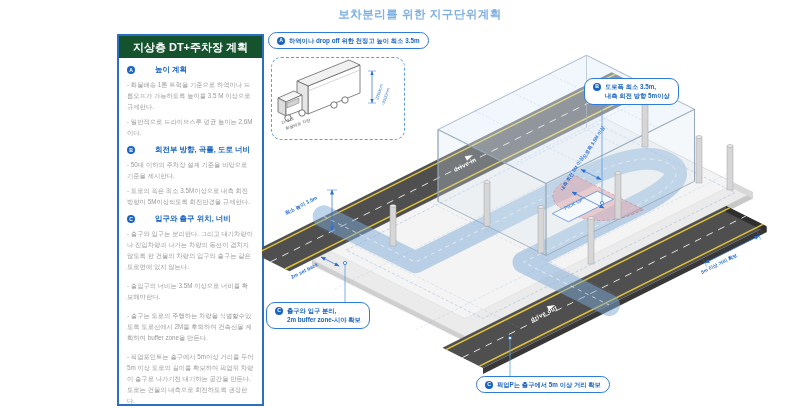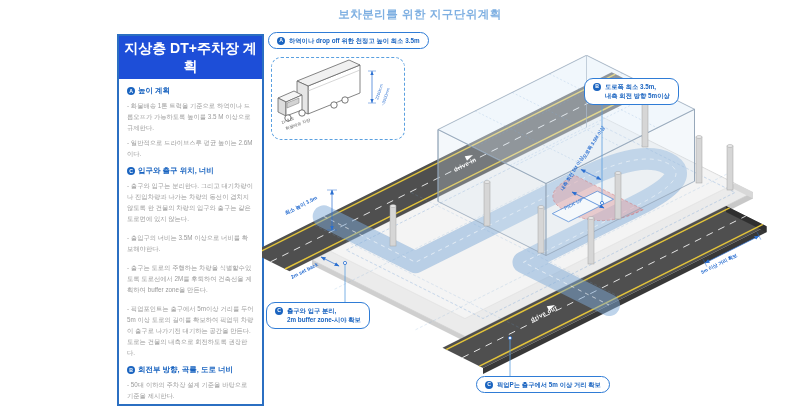--- a/index.html
+++ b/index.html
@@ -3,24 +3,24 @@
 <meta charset="utf-8">
 <style>
   html,body{margin:0;padding:0;background:#fff;}
   #stage{position:relative;width:800px;height:408px;background:#fff;overflow:hidden;
          font-family:"Liberation Sans","DejaVu Sans",sans-serif;}
   .title{position:absolute;top:7px;left:0;width:100%;text-align:center;
          color:#7fb0e2;font-size:11.5px;font-weight:bold;letter-spacing:.5px;padding-left:20px;}
   
   .panel{position:absolute;left:117px;top:34px;width:147px;height:372px;
          border:2px solid #2b6fc2;background:#fff;box-sizing:border-box;}
-  .panel-header{background:#1d4ed8;color:#fff;font-size:14px;font-weight:bold;
+  .panel-header{background:#14532d;color:#fff;font-size:11px;font-weight:bold;
                 text-align:center;padding:4px 0 3px;}
   .section{padding:7px 8px 0;}
-  .sec-title{color:#1a64c0;font-weight:bold;font-size:7.5px;display:flex;align-items:center;gap:3px;}
+  .sec-title{color:#1a64c0;font-weight:bold;font-size:7.5px;display:flex;align-items:center;gap:20px;}
   .badge{width:8px;height:8px;border-radius:50%;background:#1a64c0;color:#fff;font-size:5.2px;
          font-weight:bold;display:inline-flex;align-items:center;justify-content:center;flex:none;}
   .para{color:#9a9a9a;font-size:6.3px;line-height:1.75;margin-top:4px;}
   .para.gap{margin-top:8px;}
   
   .callout{position:absolute;border:1px solid #2f7cd6;border-radius:9px;background:#fff;
            display:flex;align-items:flex-start;gap:4px;padding:3px 8px;
            font-size:6.3px;font-weight:bold;color:#1a64c0;line-height:1.5;z-index:5;}
   .callout.single{align-items:center;}
   .callout .badge{margin-top:1px;}
@@ -42,36 +42,36 @@
       <div class="sec-title">
         <span class="badge">A</span>
         <span>높이 계획</span>
       </div>
       <div class="para">- 화물배송 1톤 트럭을 기준으로 하역이나 드롭오프가 가능하도록 높이를 3.5 M 이상으로 규제한다.</div>
       <div class="para">- 일반적으로 드라이브스루 평균 높이는 2.6M이다.</div>
     </div>
 
     <div class="section">
       <div class="sec-title">
+        <span class="badge">B</span>
+        <span>회전부 방향, 곡률, 도로 너비</span>
+      </div>
+      <div class="para">- 50대 이하의 주차장 설계 기준을 바탕으로 기준을 제시한다.</div>
+      <div class="para">- 도로의 폭은 최소 3.5M이상으로 내측 회전 방향이 5M이상되도록 회전반경을 규제한다.</div>
+    </div>
+
+    <div class="section">
+      <div class="sec-title">
         <span class="badge">C</span>
         <span>입구와 출구 위치, 너비</span>
       </div>
       <div class="para">- 출구와 입구는 분리한다. 그리고 대기차량이나 진입차량과 나가는 차량의 동선이 겹치지 않도록 한 건물의 차량의 입구와 출구는 같은 도로면에 있지 않는다.</div>
       <div class="para gap">- 출입구의 너비는 3.5M 이상으로 너비를 확보해야한다.</div>
       <div class="para gap">- 출구는 도로의 주행하는 차량을 식별할수있도록 도로선에서 2M를 후퇴하여 건축선을 계획하여 buffer zone을 만든다.</div>
       <div class="para gap">- 픽업포인트는 출구에서 5m이상 거리를 두어 5m 이상 도로의 길이를 확보하여 픽업뒤 차량이 출구로 나가기전 대기하는 공간을 만든다. 도로는 건물의 내측으로 회전하도록 권장한다.</div>
-    </div>
-
-    <div class="section">
-      <div class="sec-title">
-        <span class="badge">B</span>
-        <span>회전부 방향, 곡률, 도로 너비</span>
-      </div>
-      <div class="para">- 50대 이하의 주차장 설계 기준을 바탕으로 기준을 제시한다.</div>
-      <div class="para">- 도로의 폭은 최소 3.5M이상으로 내측 회전 방향이 5M이상되도록 회전반경을 규제한다.</div>
     </div>
   </div>
 
   <div class="callout single" style="left:268px;top:32px;">
     <span class="badge">A</span>
     <span>하역이나 drop off 위한 천정고 높이 최소 3.5m</span>
   </div>
 
   <div class="callout" style="left:584px;top:78px;">
     <span class="badge">B</span>

